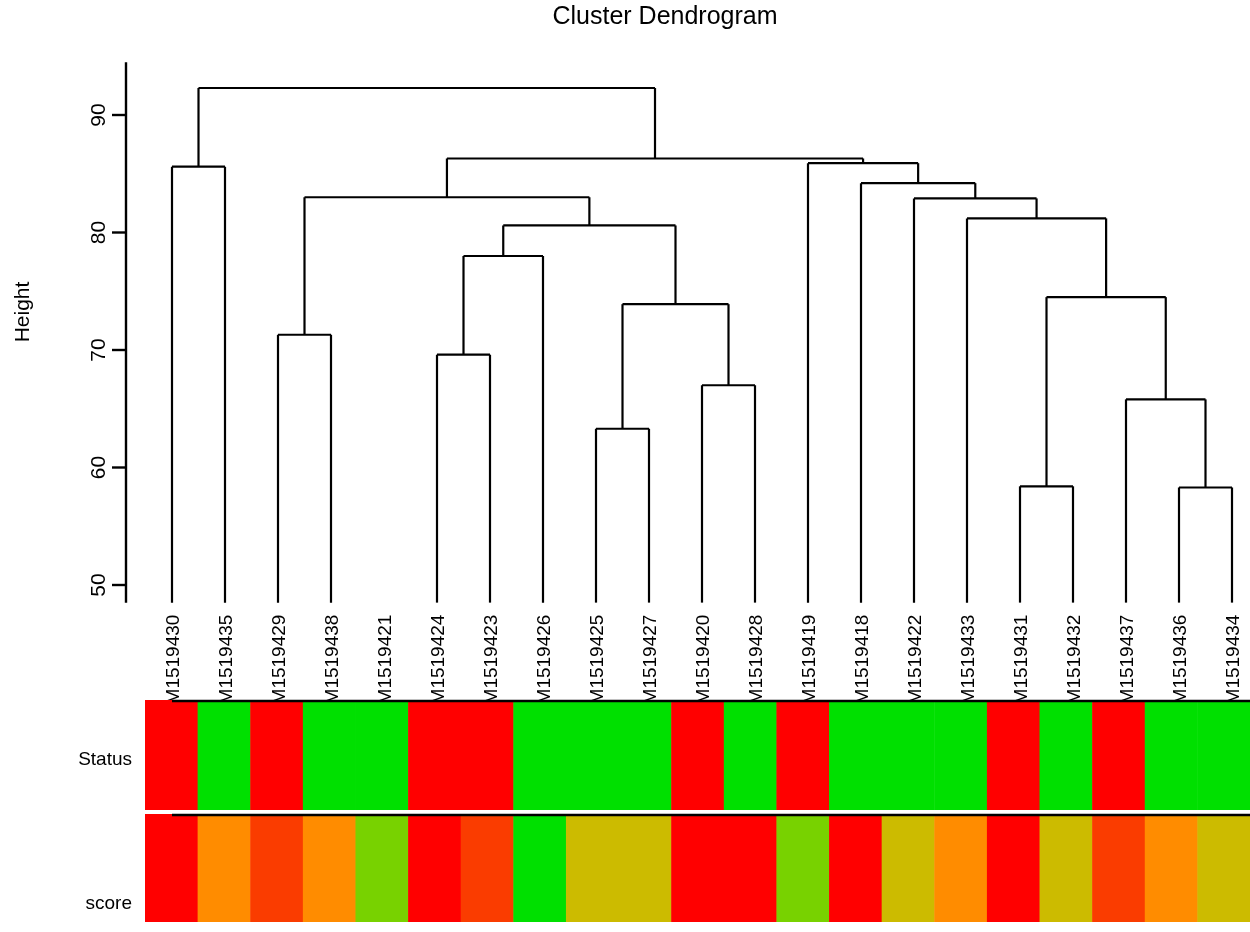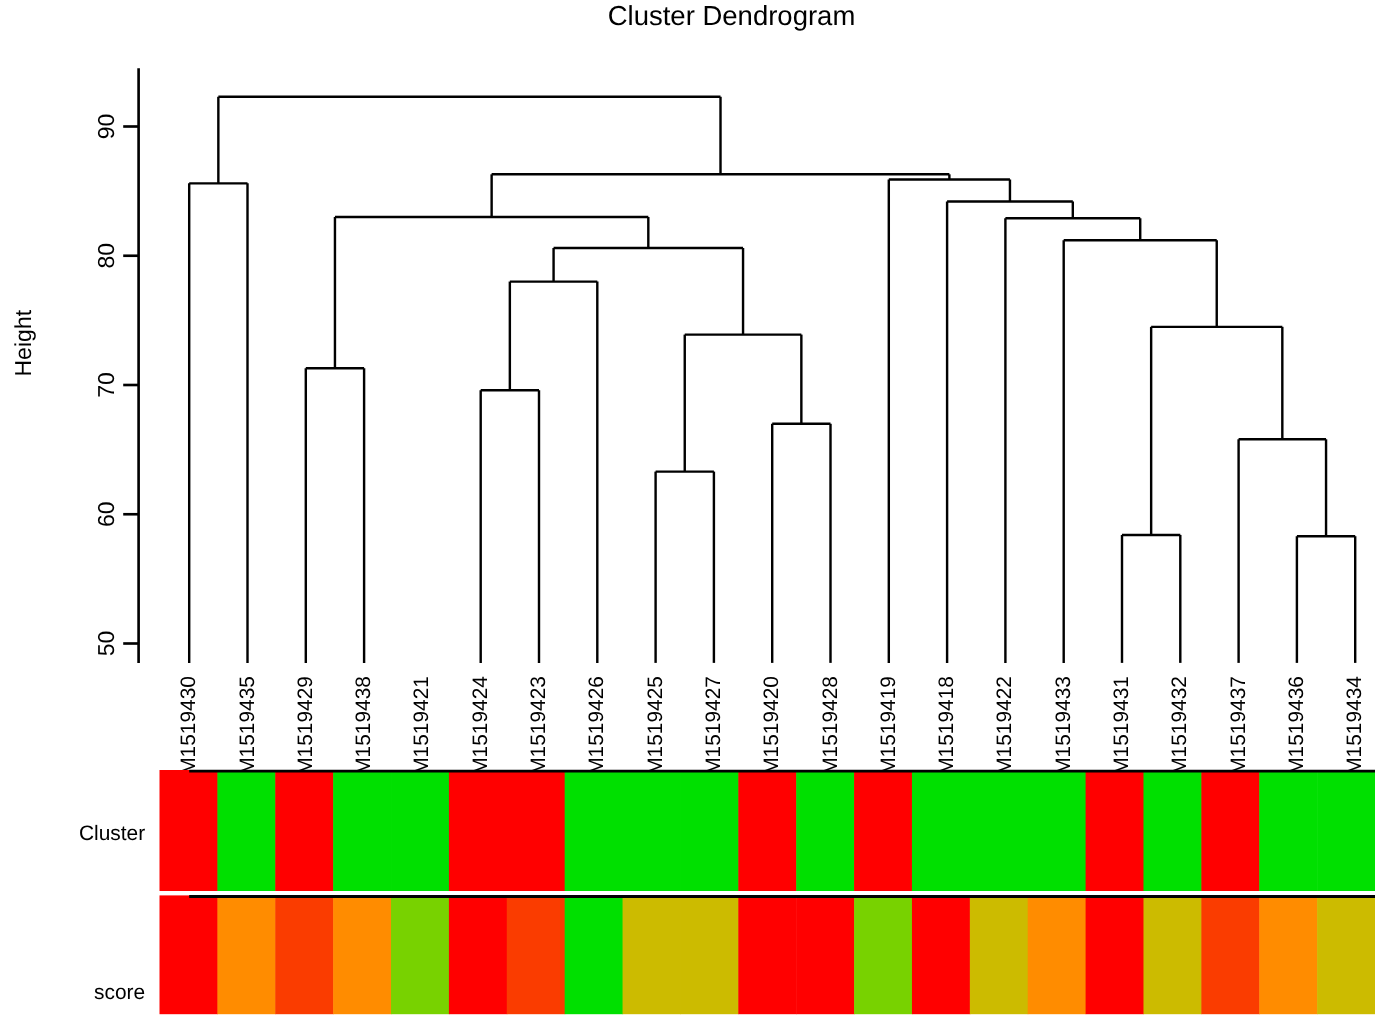--- a/index.html
+++ b/index.html
@@ -63,21 +63,21 @@
     font-family: "Liberation Sans", sans-serif;
     font-size: 19px;
     fill: #000000;
   }
 </style>
 </head>
 <body>
 
 <div class="plot-title">Cluster Dendrogram</div>
 <div class="ylab">Height</div>
-<div class="row-label" id="status-label">Cluster</div>
+<div class="row-label" id="status-label">Status</div>
 <div class="row-label" id="score-label">score</div>
 
 <svg id="root-canvas" xmlns="http://www.w3.org/2000/svg" viewBox="0 0 1250 932">
   <g id="axis-group">
       <line x1="126" y1="62.125" x2="126" y2="602.625" stroke="#000000" stroke-width="2.4"></line>
       <line x1="112" y1="115" x2="126" y2="115" stroke="#000000" stroke-width="2.4"></line>
       <text x="97" y="115" class="tick-text" text-anchor="middle" dominant-baseline="central" transform="rotate(-90 97 115)">90</text>
       <line x1="112" y1="232.5" x2="126" y2="232.5" stroke="#000000" stroke-width="2.4"></line>
       <text x="97" y="232.5" class="tick-text" text-anchor="middle" dominant-baseline="central" transform="rotate(-90 97 232.5)">80</text>
       <line x1="112" y1="350" x2="126" y2="350" stroke="#000000" stroke-width="2.4"></line>

